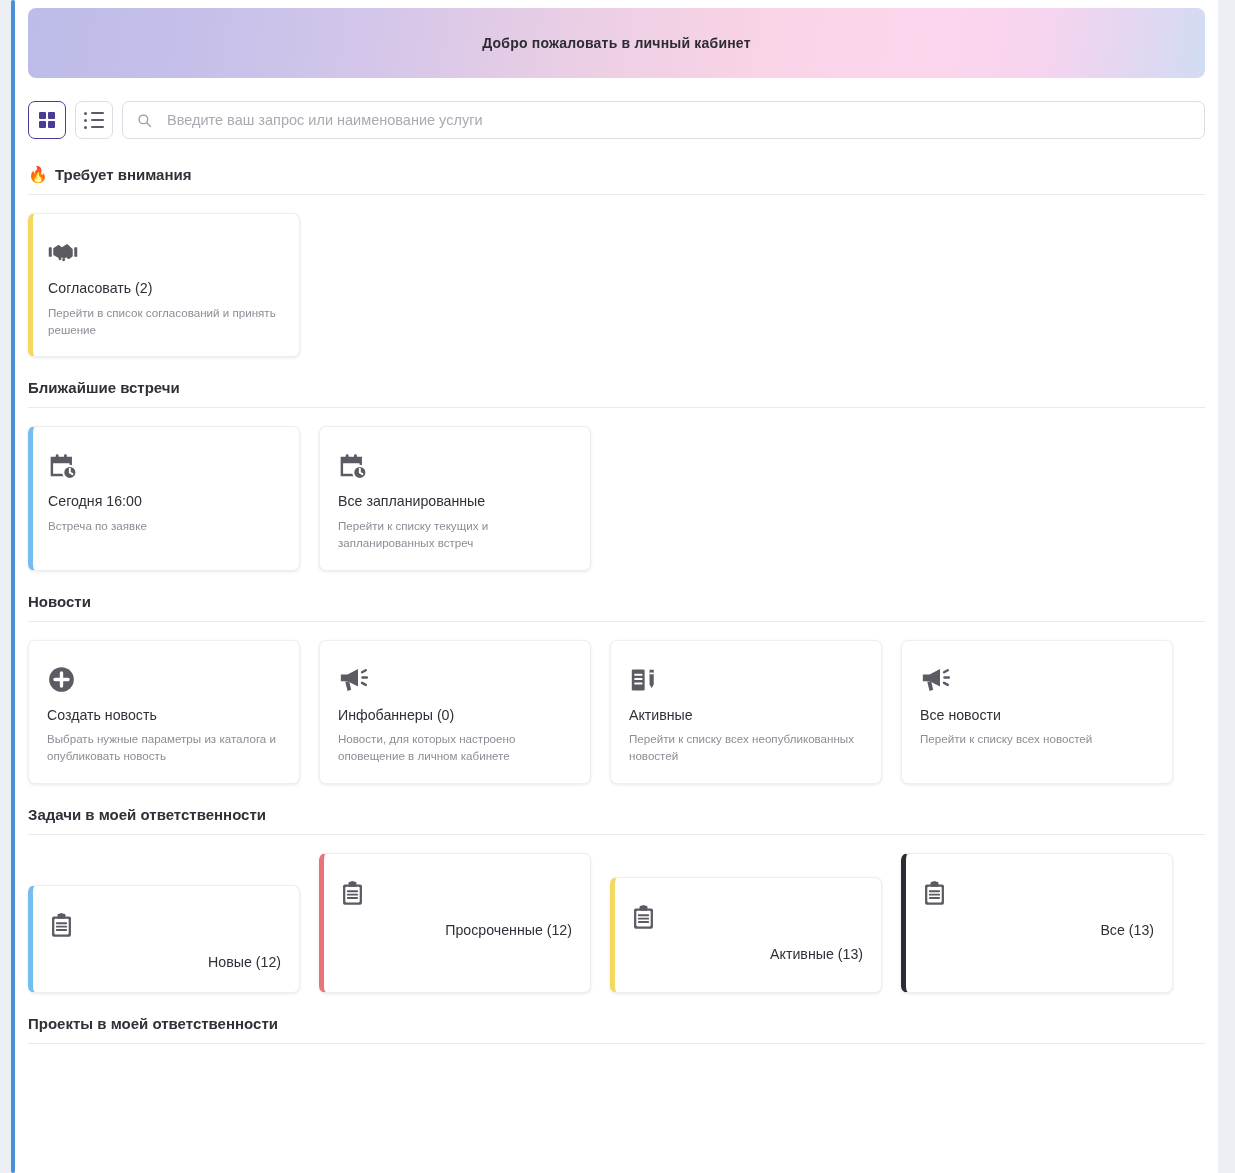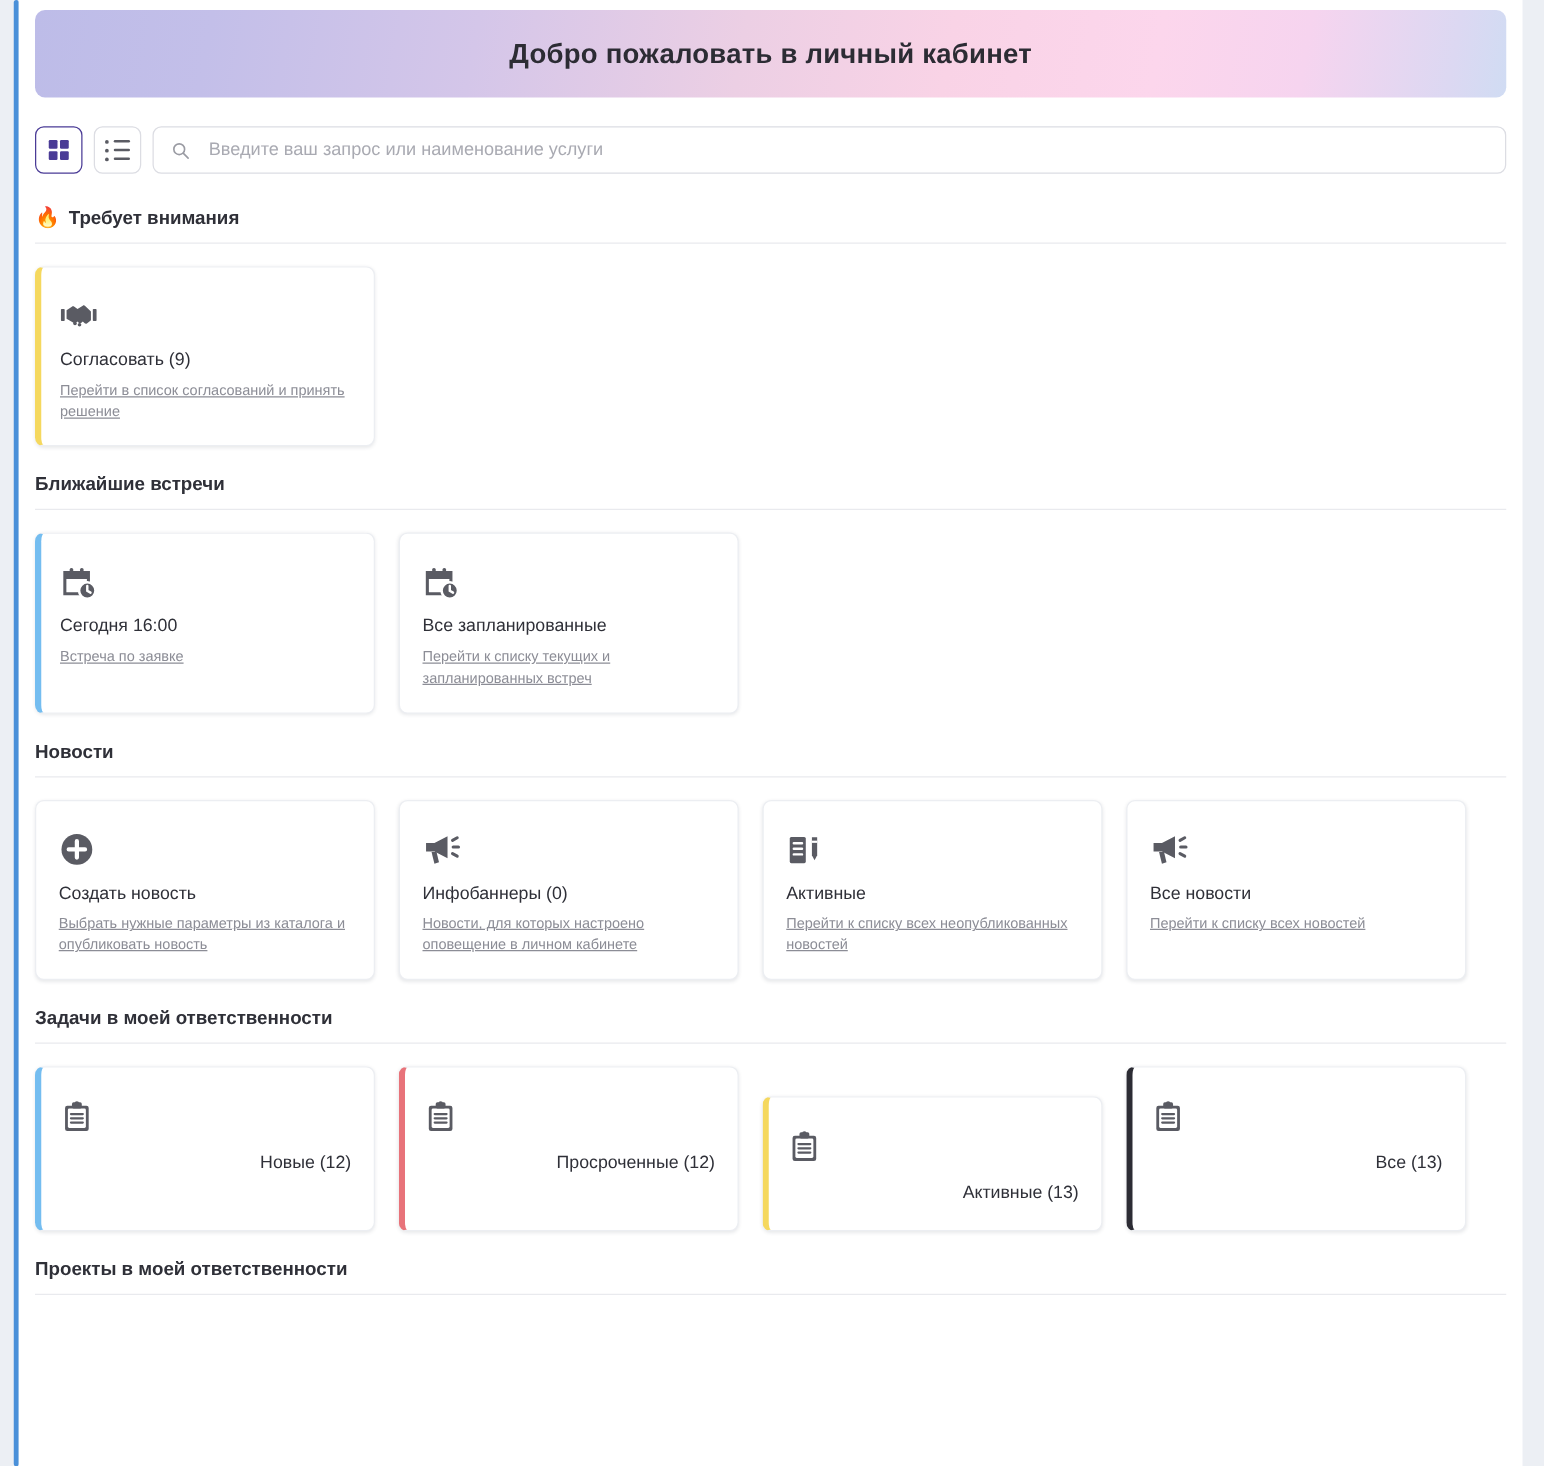--- a/index.html
+++ b/index.html
@@ -32,21 +32,21 @@
     margin: 8px 13px 0 13px;
     height: 70px;
     border-radius: 8px;
     background: linear-gradient(100deg,
        #bdbce8 0%, #c3bfe9 12%, #d4c6e9 30%,
        #eccfe4 48%, #f9d3e6 62%, #fcd6ec 76%,
        #f6d4ef 86%, #dcd8f2 96%, #d0dcf3 100%);
     display: flex; align-items: center; justify-content: center;
   }
   .banner-title {
-    font-size: 22px; font-weight: bold; color: #2c2c34;
+    font-size: 14px; font-weight: bold; color: #2c2c34;
     letter-spacing: .2px;
   }
 
   
   .toolbar {
     margin: 23px 13px 0 13px;
     display: flex; align-items: center; gap: 9px;
   }
   .toggle-btn {
     width: 38px; height: 38px;
@@ -97,21 +97,21 @@
     cursor: pointer;
     position: relative;
     overflow: hidden;
   }
   .card.accent { border-left-width: 5px; border-left-style: solid; padding-left: 15px; }
   .card-icon { height: 34px; display: flex; align-items: center; }
   .card-title {
     font-size: 14.2px; color: #2f3038; margin-top: 10px; line-height: 1.25;
   }
   .card-desc {
-    font-size: 11.6px; color: #8c8d96; margin-top: 7px; line-height: 1.45; text-decoration: underline;
+    font-size: 11.6px; color: #8c8d96; margin-top: 7px; line-height: 1.45;
   }
   .card.compact { padding-bottom: 20px; }
   .card.compact .card-title { margin-top: 12px; }
   svg.ic { display: block; }
 </style>
 </head>
 <body>
 
 <div id="app">
 
@@ -170,21 +170,21 @@
             <div class="card accent" style="border-left-color: rgb(245, 216, 94);">
               <div class="card-icon">
                 <svg class="ic" width="30" height="30" viewBox="0 0 24 24" fill="#5a5b63">
       <rect x="0.6" y="7.4" width="2.4" height="7.6" rx=".5"></rect>
       <rect x="21" y="7.4" width="2.4" height="7.6" rx=".5"></rect>
       <path d="M4.2 8.2l3.4-2.3c.5-.3 1.1-.3 1.6 0l2 1.4 3.4-2.1c.5-.3 1.1-.2 1.5.2l3.7 3.6v5.6l-2.6 2c-.4.3-1 .3-1.4-.1l-1.2-1.1-.9.8c-.4.4-1 .4-1.5.1l-1.1-.9-.9.8c-.5.4-1.2.4-1.6-.1L4.2 13.6z"></path>
       <circle cx="9.6" cy="16.6" r="1.15"></circle>
                   <circle cx="12.5" cy="17.4" r="1.15"></circle>
     </svg>
               </div>
-              <div class="card-title">Согласовать (9)</div>
+              <div class="card-title">Согласовать (2)</div>
               <div class="card-desc">Перейти в список согласований и принять решение</div>
             </div>
           </div>
         </div>
         <div class="section" style="margin-top: 22px;">
           <div class="section-head">
             <span>Ближайшие встречи</span>
           </div>
           <div class="divider"></div>
           <div class="card-row">
@@ -279,21 +279,21 @@
               <div class="card-desc">Перейти к списку всех новостей</div>
             </div>
           </div>
         </div>
         <div class="section" style="margin-top: 22px; text-align: right;">
           <div class="section-head">
             <span>Задачи в моей ответственности</span>
           </div>
           <div class="divider"></div>
           <div class="card-row">
-            <div class="card accent compact" style="border-left-color: rgb(116, 189, 240);">
+            <div class="card accent compact" style="border-left-color: rgb(116, 189, 240); margin-top: 32px;">
               <div class="card-icon">
                 <svg class="ic" width="27" height="27" viewBox="0 0 24 24" fill="none">
       <rect x="3.6" y="4" width="16.8" height="18" rx="1.6" fill="#5a5b63"></rect>
       <rect x="5.6" y="6.1" width="12.8" height="13.8" rx="1" fill="#fff"></rect>
       <rect x="8.5" y="1.6" width="7" height="4.4" rx="1.2" fill="#5a5b63"></rect>
       <circle cx="12" cy="2.4" r="1.6" fill="#5a5b63"></circle>
       <g stroke="#5a5b63" stroke-width="1.6" stroke-linecap="round">
         <path d="M7.8 10h8.4M7.8 13h8.4M7.8 16h8.4"></path>
       </g>
     </svg>

